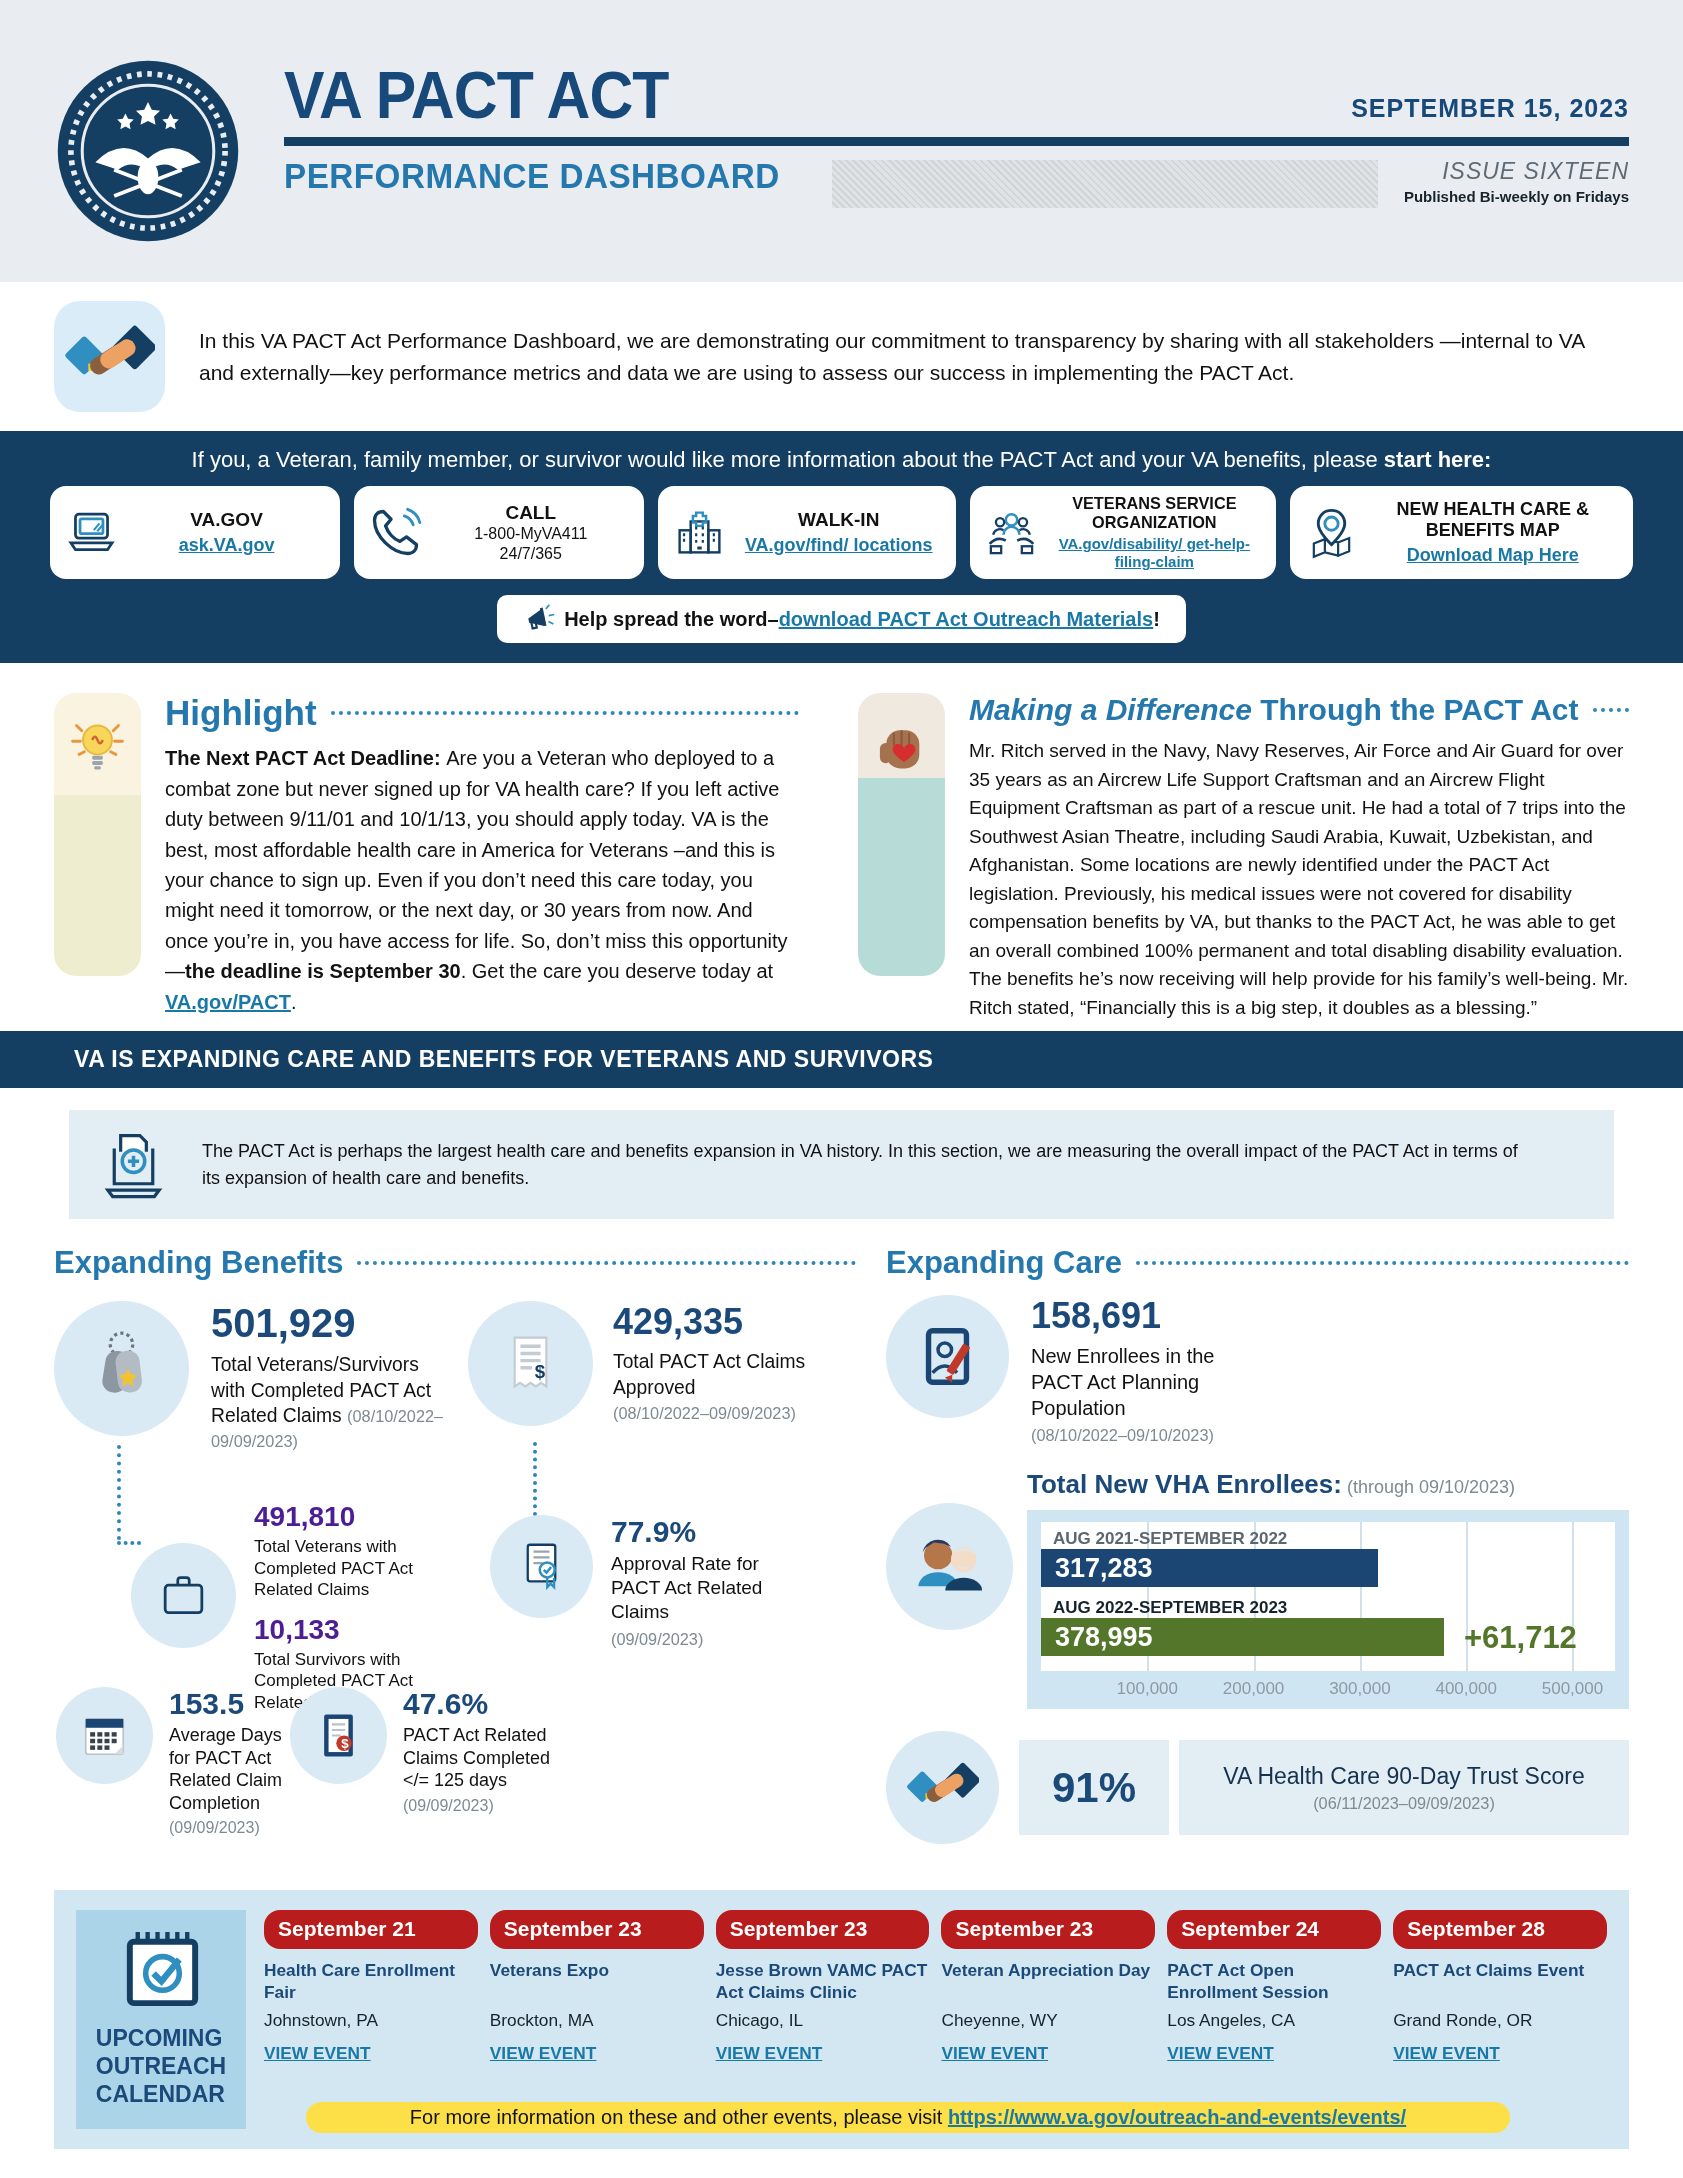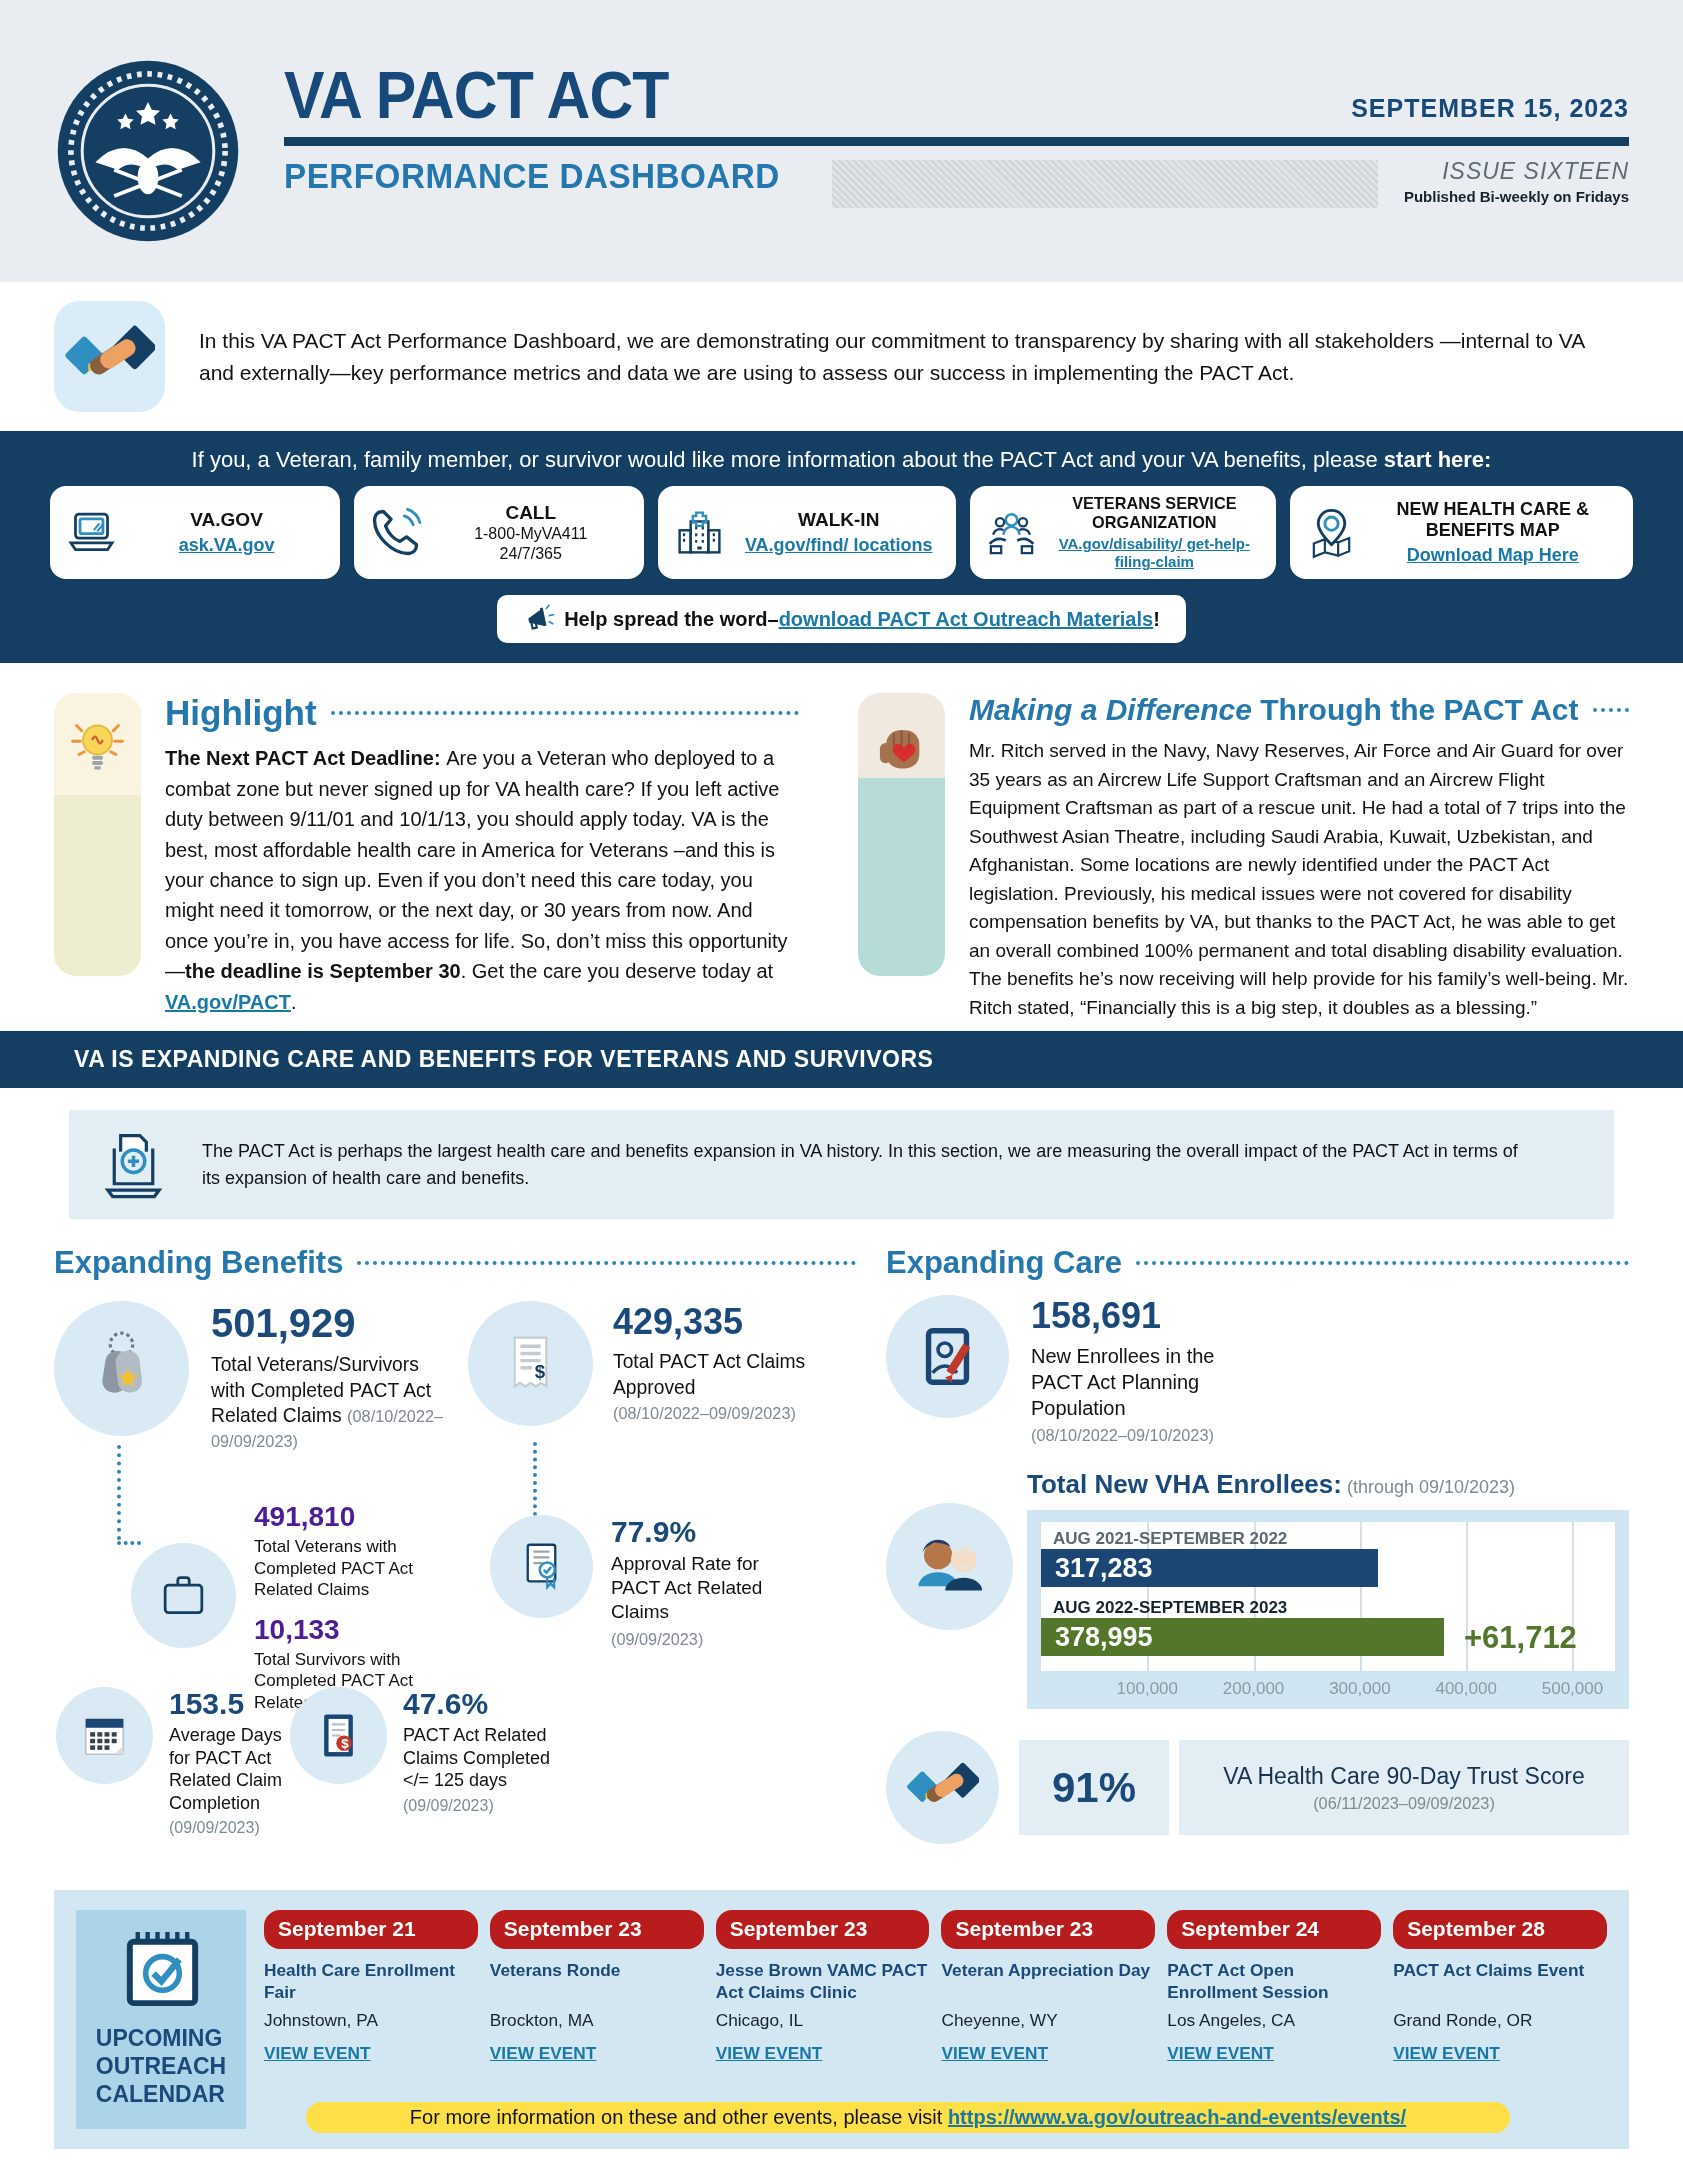--- a/index.html
+++ b/index.html
@@ -554,21 +554,21 @@
 
     <div class="events">
       <div class="event">
         <div class="event-date">September 21</div>
         <div class="event-title">Health Care Enrollment Fair</div>
         <div class="event-loc">Johnstown, PA</div>
         <a class="event-link">VIEW EVENT</a>
       </div>
       <div class="event">
         <div class="event-date">September 23</div>
-        <div class="event-title">Veterans Ronde</div>
+        <div class="event-title">Veterans Expo</div>
         <div class="event-loc">Brockton, MA</div>
         <a class="event-link">VIEW EVENT</a>
       </div>
       <div class="event">
         <div class="event-date">September 23</div>
         <div class="event-title">Jesse Brown VAMC PACT Act Claims Clinic</div>
         <div class="event-loc">Chicago, IL</div>
         <a class="event-link">VIEW EVENT</a>
       </div>
       <div class="event">

